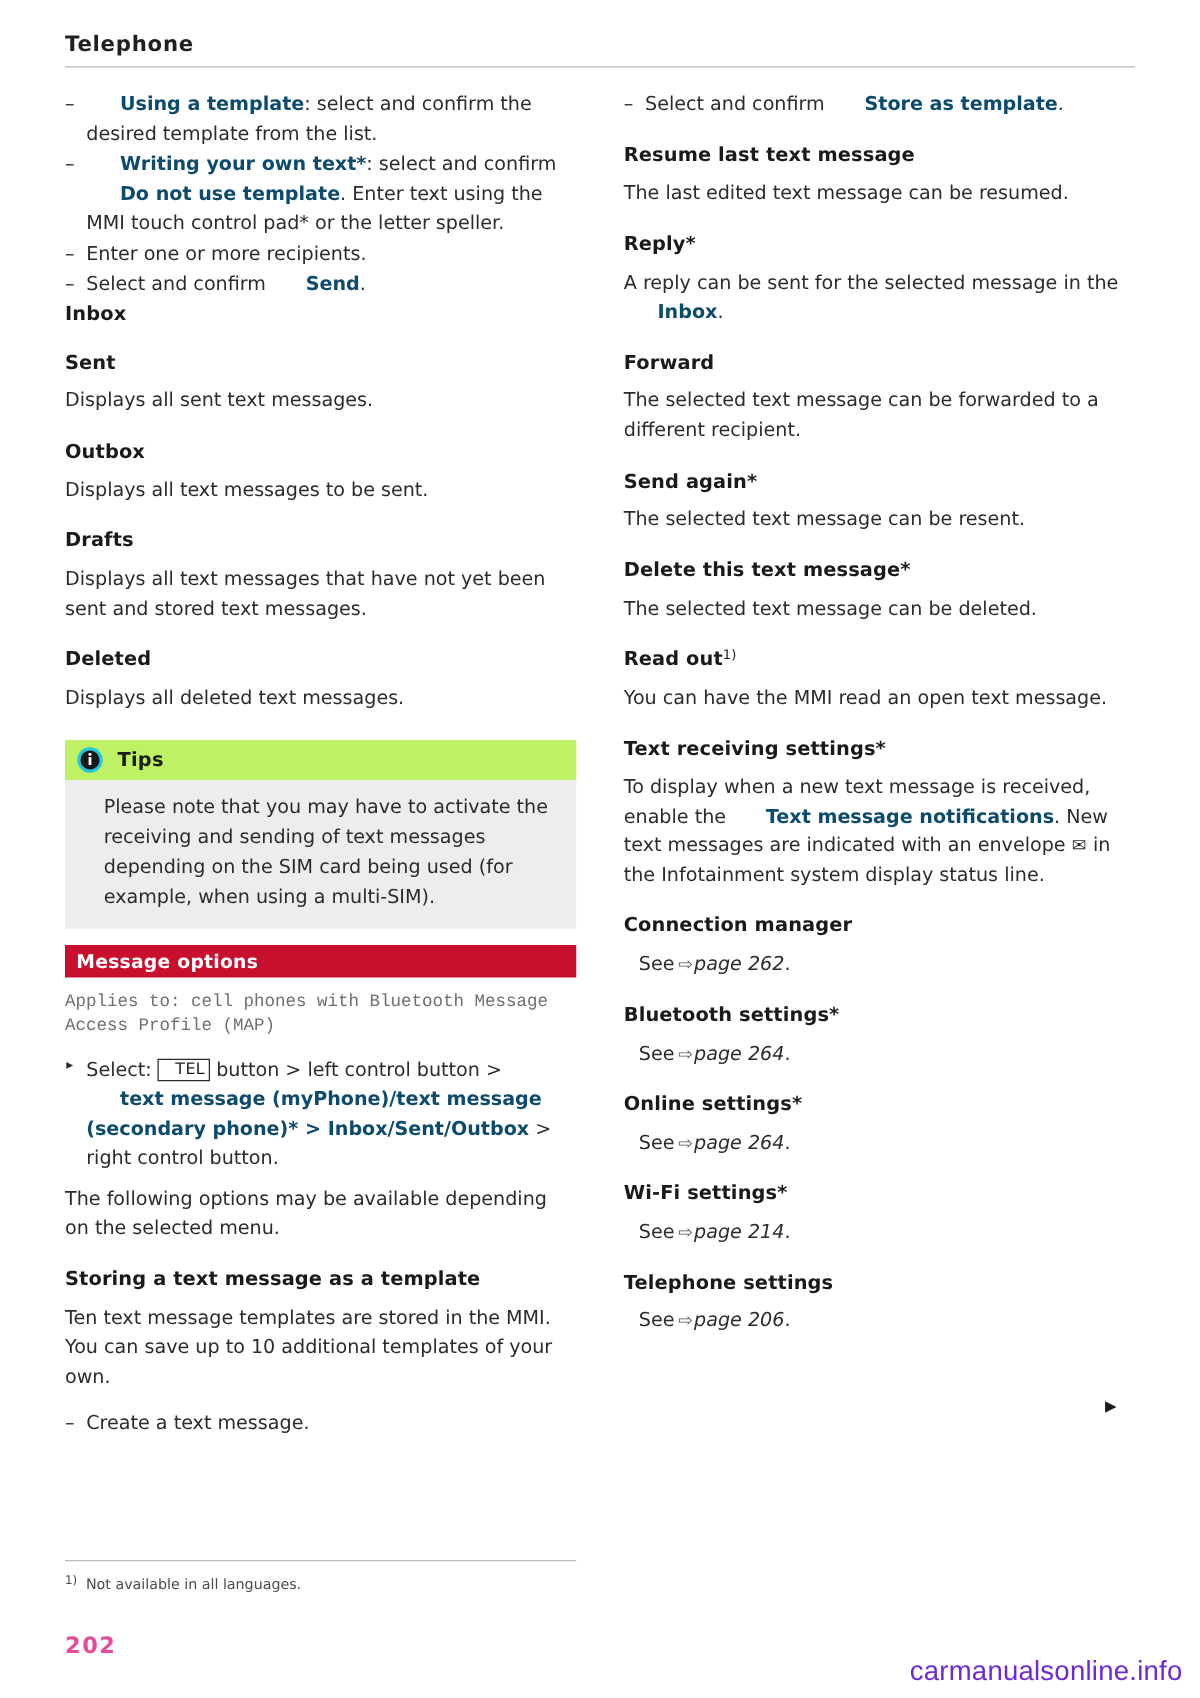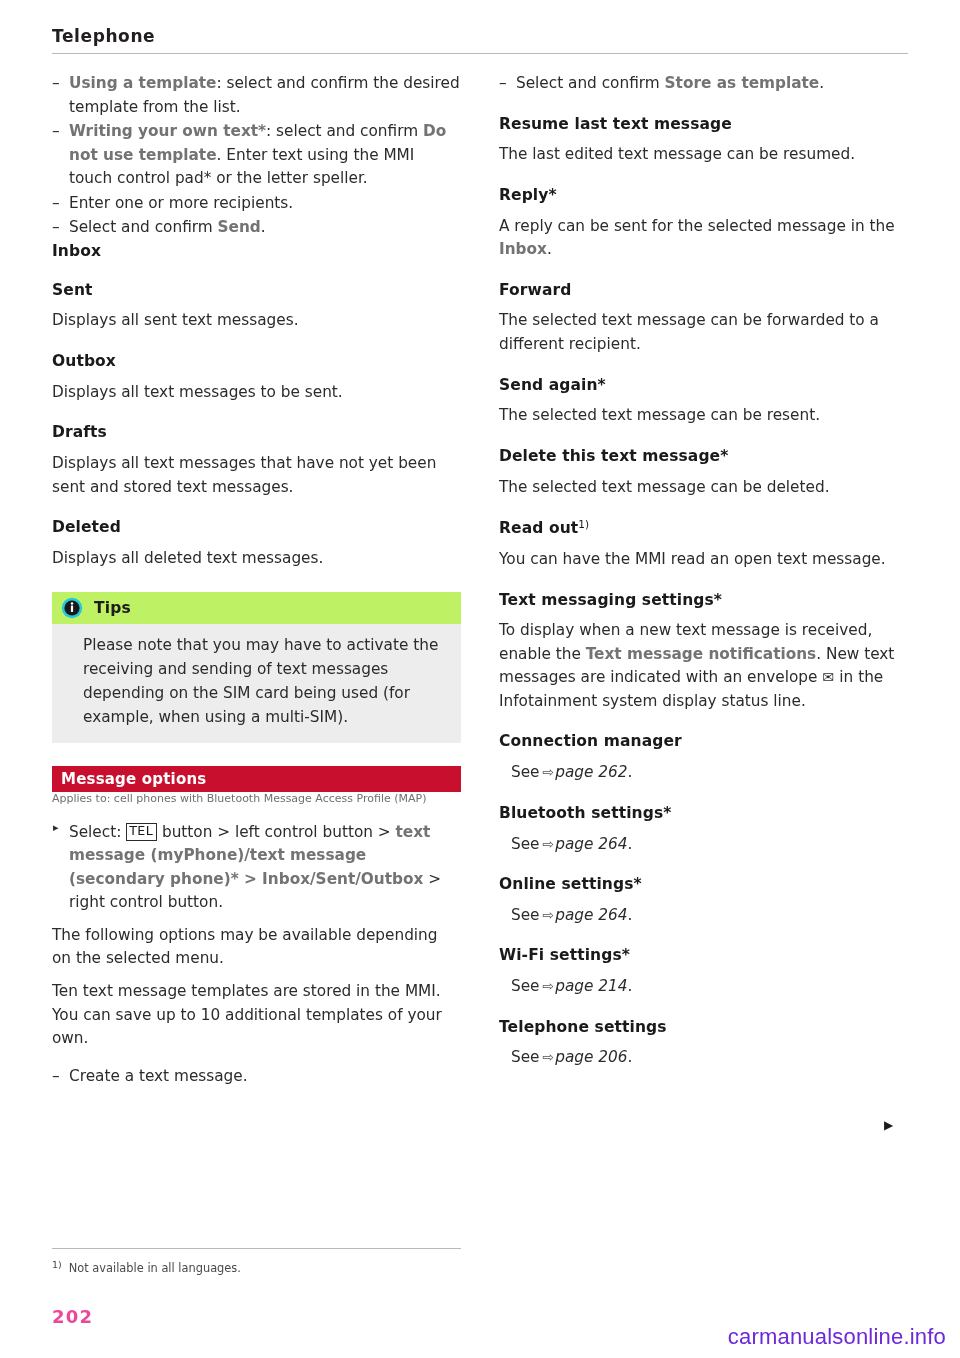--- a/index.html
+++ b/index.html
@@ -61,21 +61,21 @@
     color: #1a1a1a;
     letter-spacing: 0.1px;
   }
   .h3:first-child { margin-top: 0; }
   .para {
     font-size: 15.3px;
     line-height: 1.54;
     margin: 0 0 9px 0;
     color: #2b2b2b;
   }
-  b, strong { font-weight: 700; color: #737373; }
+  b, strong { font-weight: 700; color: #0c4a6e; margin-left: 27px; }
   .dash-item {
     font-size: 15.3px;
     line-height: 1.54;
     position: relative;
     padding-left: 17px;
     margin-bottom: 1px;
     color: #2b2b2b;
   }
   .dash-item .dash {
     position: absolute;
@@ -92,21 +92,21 @@
   }
   .tri-item .tri {
     position: absolute;
     left: 1px;
     top: -1px;
     font-size: 11px;
   }
   .keycap {
     display: inline-block;
     border: 1.3px solid #2b2b2b;
-    padding: 0px 3px 1px 2px;
+    padding: 0px 3px 1px 13px;
     font-size: 12.6px;
     line-height: 1.15;
     vertical-align: 1.5px;
     letter-spacing: 0.4px;
     font-weight: 400;
     color: #1a1a1a;
   }
   .sup {
     font-size: 10.5px;
     vertical-align: 5px;
@@ -157,41 +157,42 @@
     position: relative;
   }
   .tipsbox .tips-body {
     padding: 10px 14px 13px 31px;
     font-size: 15.3px;
     line-height: 1.56;
     color: #2b2b2b;
   }
   
   .redbar {
-    margin-top: 23px;
+    margin-top: 13px;
     width: 409px;
     background: #c8102e;
     height: 26px;
     display: flex;
     align-items: center;
   }
   .redbar .rtitle {
     color: #ffffff;
     font-size: 15px;
     font-weight: 700;
     padding-left: 9px;
     letter-spacing: 0.2px;
   }
   .applies {
-    font-size: 11px;
+    font-size: 14px;
     line-height: 1.35;
     color: #6f6f6f;
-    margin-top: 0;
+    margin-top: 11px;
     margin-bottom: 14px;
     width: 409px;
+    font-family: Liberation Mono, monospace;
   }
   
   .footnote-wrap {
     position: absolute;
     left: 52px;
     top: 1248px;
     width: 409px;
   }
   .footnote-rule {
     border-top: 1.2px solid #b9b9b9;
@@ -298,20 +299,21 @@
         <span class="rtitle">Message options</span>
       </div>
       <div class="applies">Applies to: cell phones with Bluetooth Message Access Profile (MAP)</div>
 
       <div class="tri-item">
         <span class="tri">▸</span><span>Select: </span><span class="keycap">TEL</span><span> button &gt; left control button &gt; </span><b>text message (myPhone)/text message (secondary phone)* &gt; Inbox/Sent/Outbox</b><span> &gt; right control button.</span>
       </div>
 
       <div class="para">The following options may be available depending on the selected menu.</div>
 
+      <div class="h3">Storing a text message as a template</div>
       <div class="para">Ten text message templates are stored in the MMI. You can save up to 10 additional templates of your own.</div>
 
       <div class="dash-item" style="margin-top:14px;">
         <span class="dash">–</span><span>Create a text message.</span>
       </div>
 
     </div>
 
     <div class="col">
 
@@ -330,21 +332,21 @@
 
       <div class="h3">Send again*</div>
       <div class="para">The selected text message can be resent.</div>
 
       <div class="h3">Delete this text message*</div>
       <div class="para">The selected text message can be deleted.</div>
 
       <div class="h3"><span>Read out</span><span class="sup">1)</span></div>
       <div class="para">You can have the MMI read an open text message.</div>
 
-      <div class="h3">Text messaging settings*</div>
+      <div class="h3">Text receiving settings*</div>
       <div class="para"><span>To display when a new text message is received, enable the </span><b>Text message notifications</b><span>. New text messages are indicated with an envelope </span><span class="env">✉</span><span> in the Infotainment system display status line.</span></div>
 
       <div class="h3">Connection manager</div>
       <div class="see-line"><span>See</span><span class="arrow">⇨</span><i>page 262</i><span>.</span></div>
 
       <div class="h3">Bluetooth settings*</div>
       <div class="see-line"><span>See</span><span class="arrow">⇨</span><i>page 264</i><span>.</span></div>
 
       <div class="h3">Online settings*</div>
       <div class="see-line"><span>See</span><span class="arrow">⇨</span><i>page 264</i><span>.</span></div>

